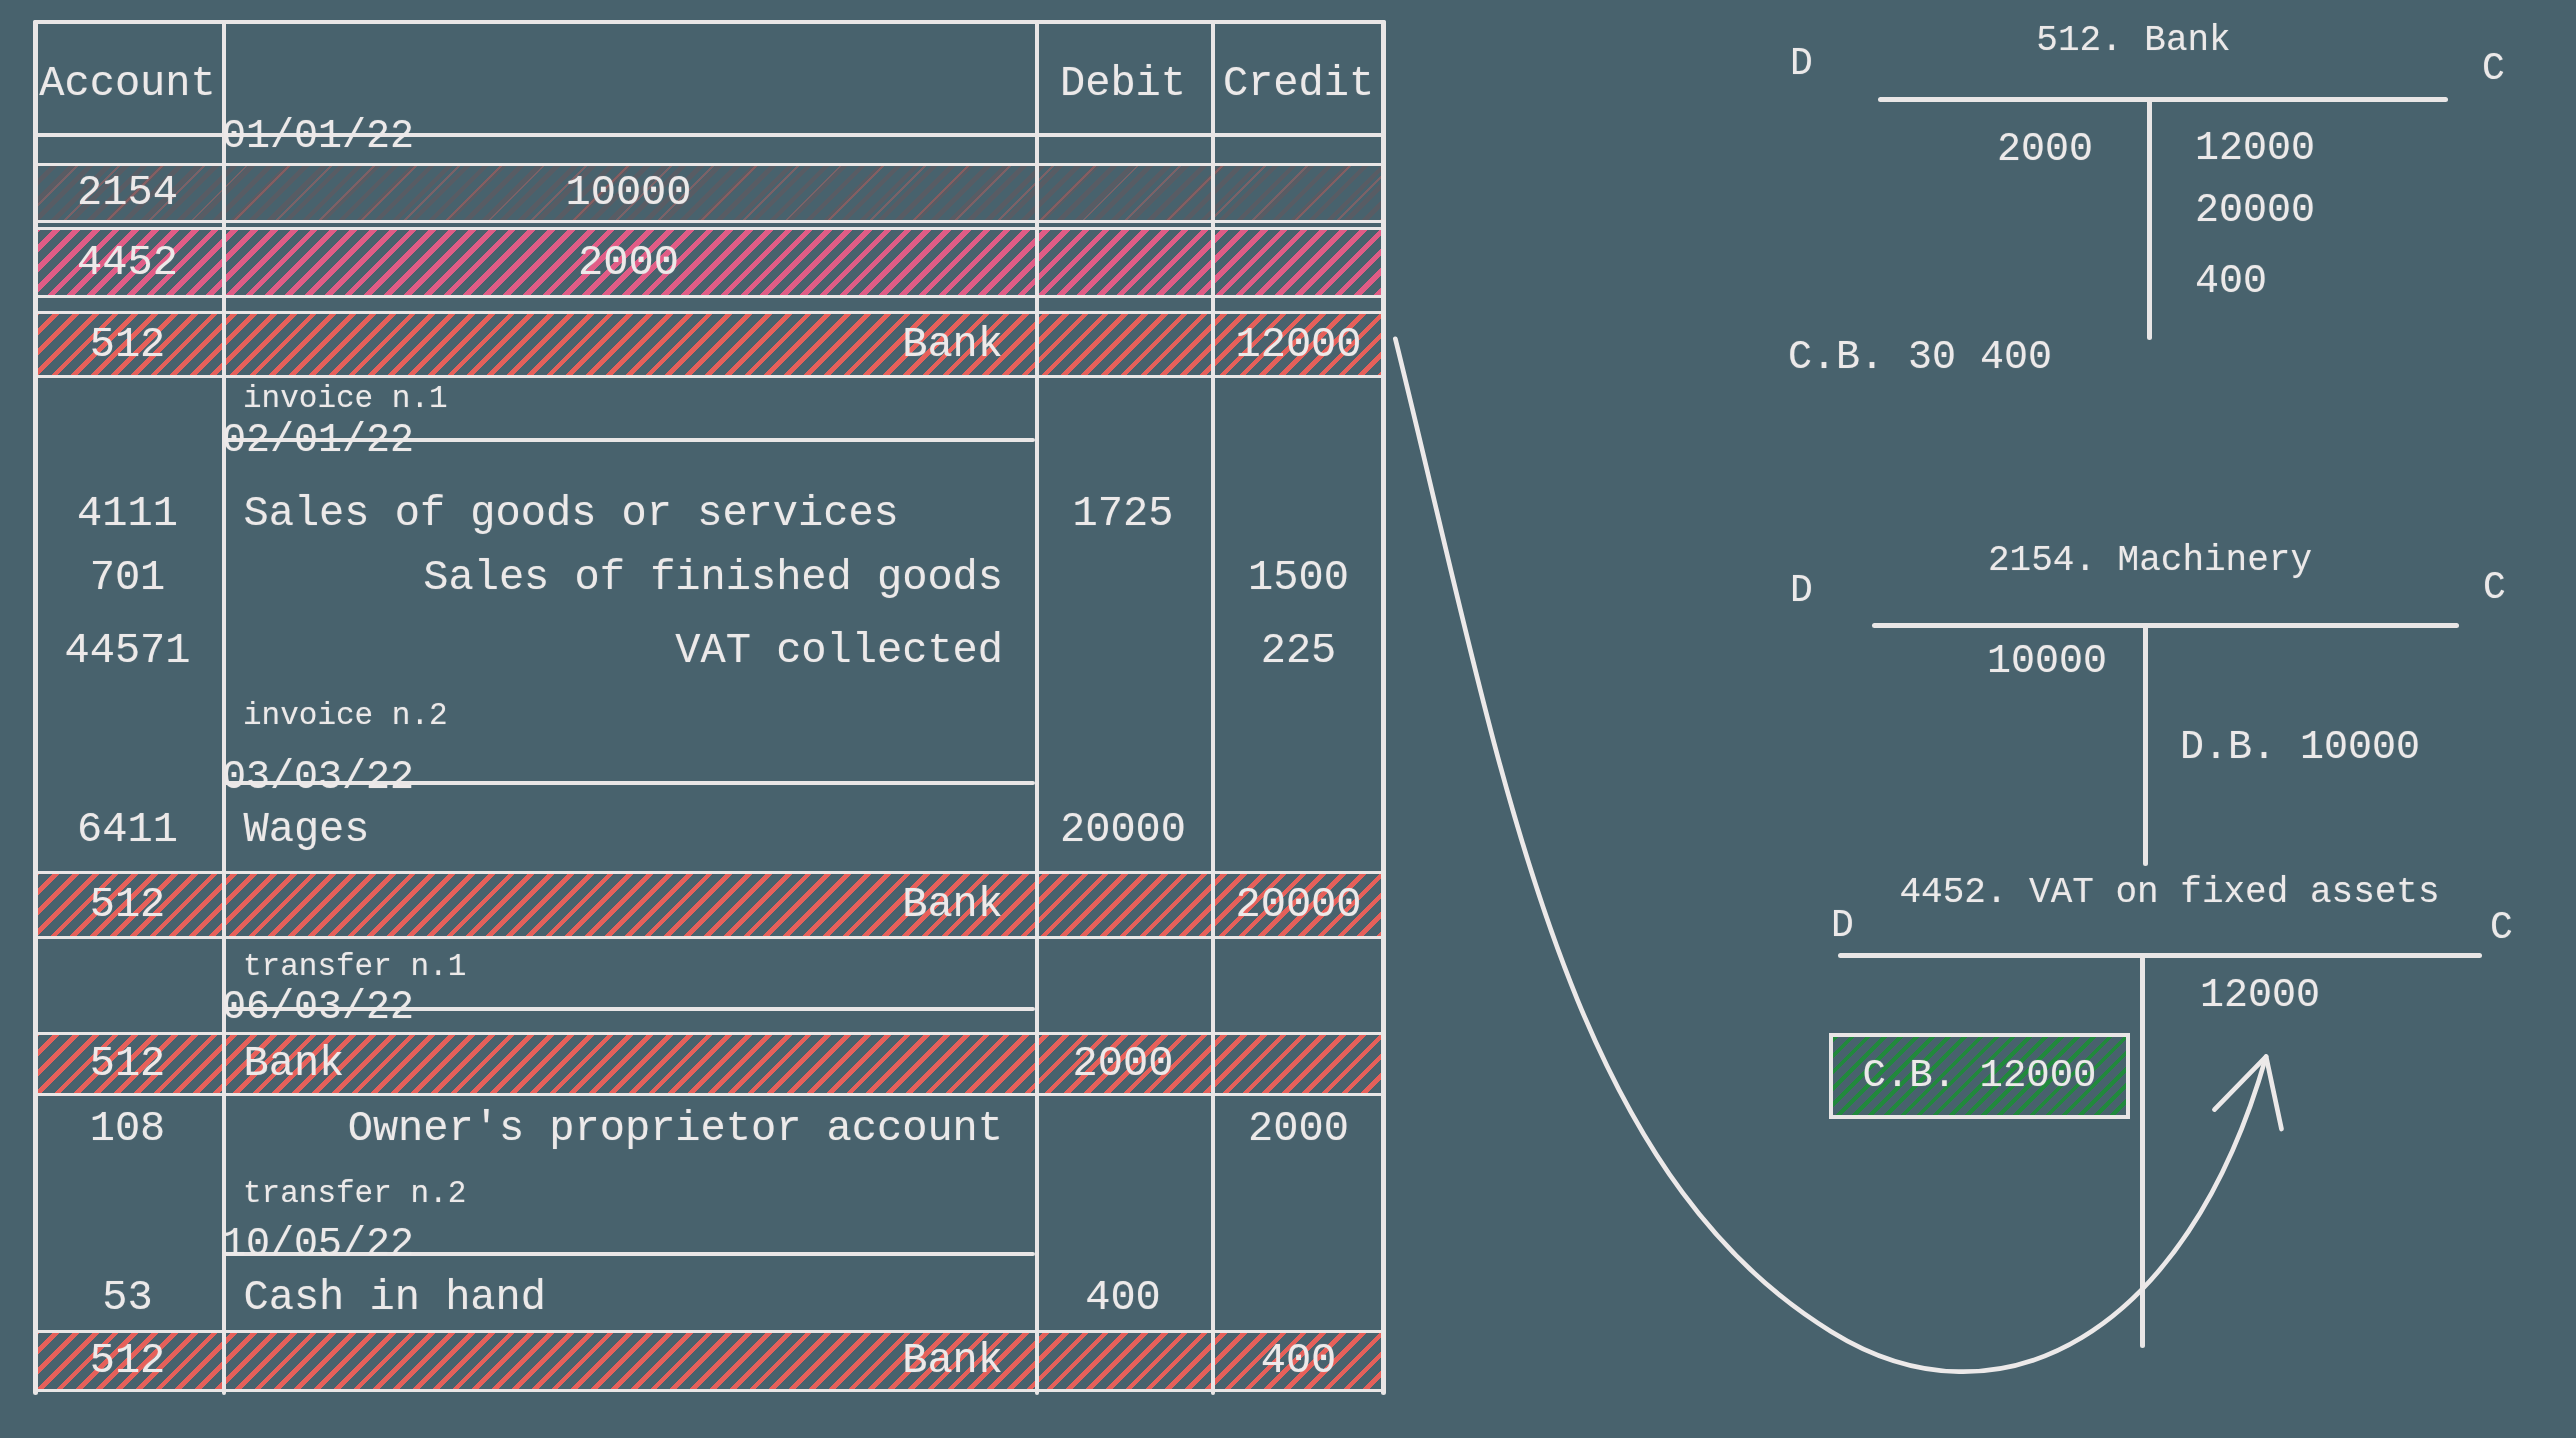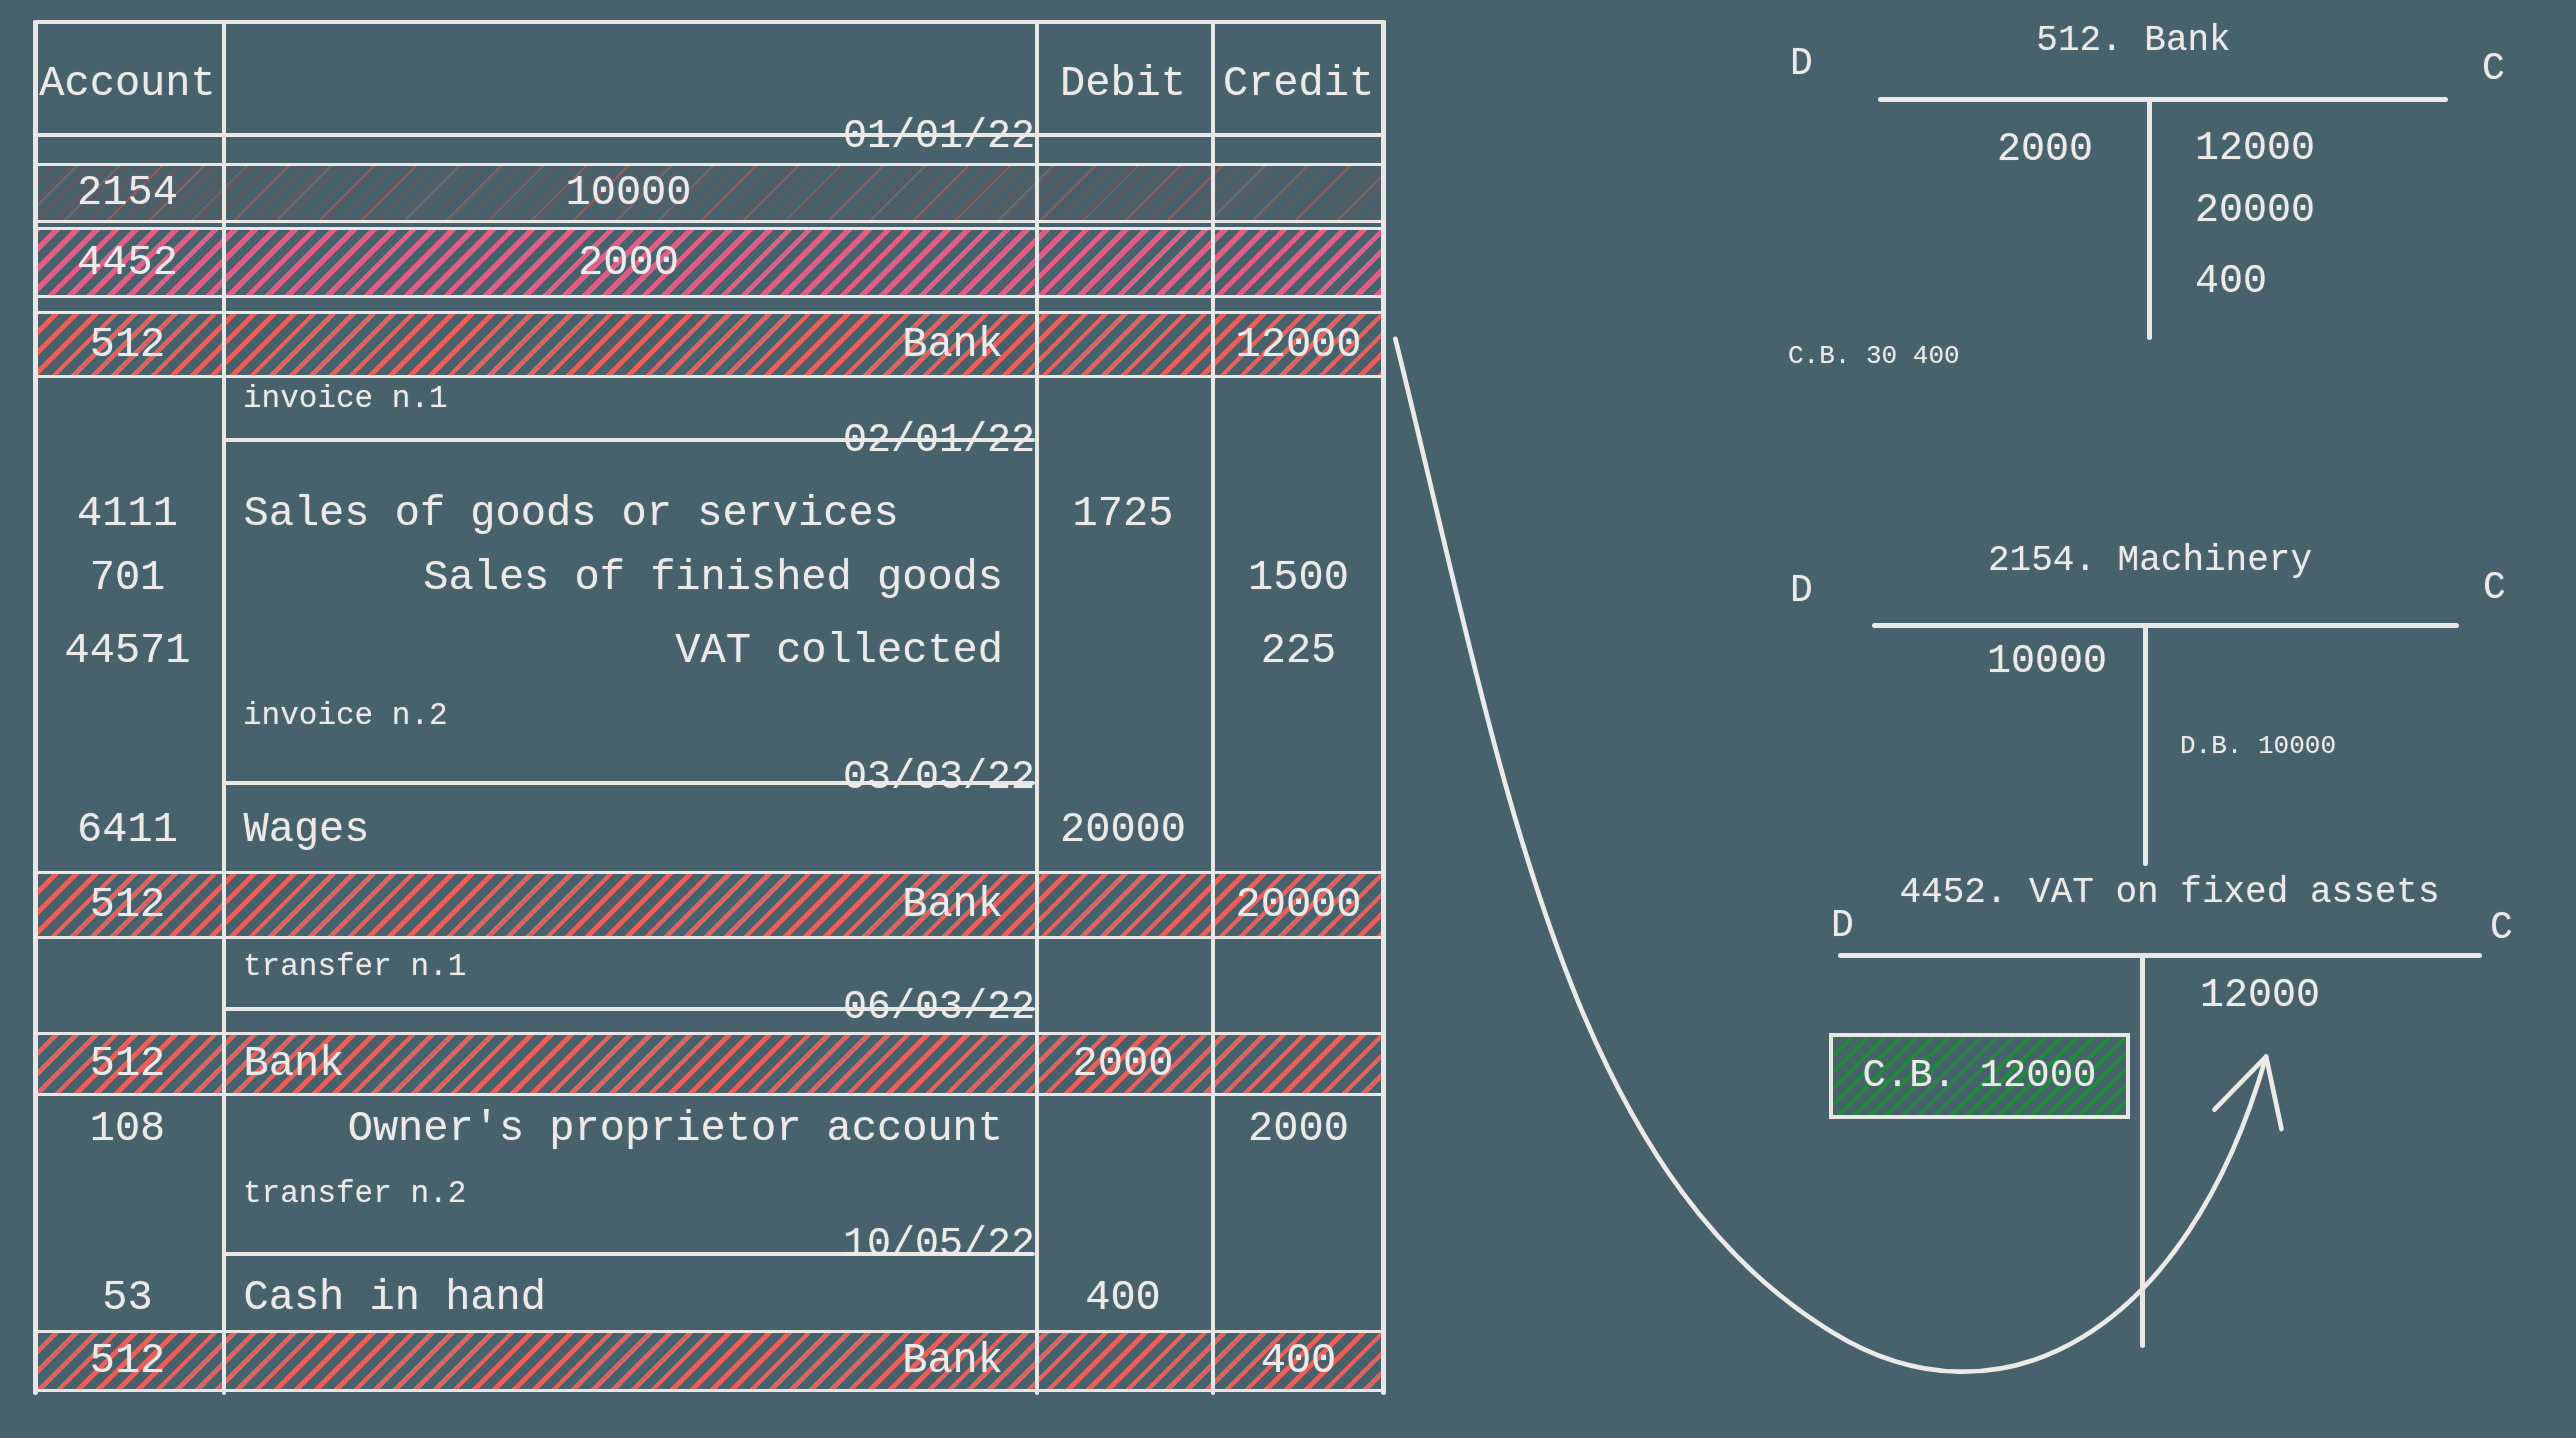--- a/index.html
+++ b/index.html
@@ -38,30 +38,30 @@
   .band-pink {
     background-image: repeating-linear-gradient(135deg, rgba(232,92,135,0.95) 0 5.4px, transparent 5.4px 14px);
   }
   .band-red {
     background-image: repeating-linear-gradient(135deg, rgba(238,96,89,0.95) 0 4.7px, transparent 4.7px 14px);
   }
 
   
   .date-label {
     position:absolute; left:222px; width:813px; z-index:3;
-    text-align:right; font-size:40px;
+    text-align:left; font-size:40px;
   }
   .note { position:absolute; left:243px; z-index:3; font-size:31px; }
 
   
   .t-title { position:absolute; text-align:center; font-size:36px; z-index:3; }
   .t-dc    { position:absolute; font-size:38px; z-index:3; }
   .t-amt   { position:absolute; font-size:40px; z-index:3; }
   .t-amt.r { text-align:right; }
-  .t-bal   { position:absolute; font-size:26px; z-index:3;margin-top:6px; }
+  .t-bal   { position:absolute; font-size:40px; z-index:3; }
   .green-box {
     position:absolute; left:1829px; top:1033px; width:301px; height:86px; z-index:3;
     border:4px solid #e9e6e6;
     background-image: repeating-linear-gradient(135deg, rgba(31,139,58,0.95) 0 4px, transparent 4px 11.4px);
     display:flex; align-items:center; justify-content:center; font-size:39px;
   }
   .arrow-svg { position:absolute; left:0; top:0; z-index:4; }
 </style>
 </head>
 <body>

